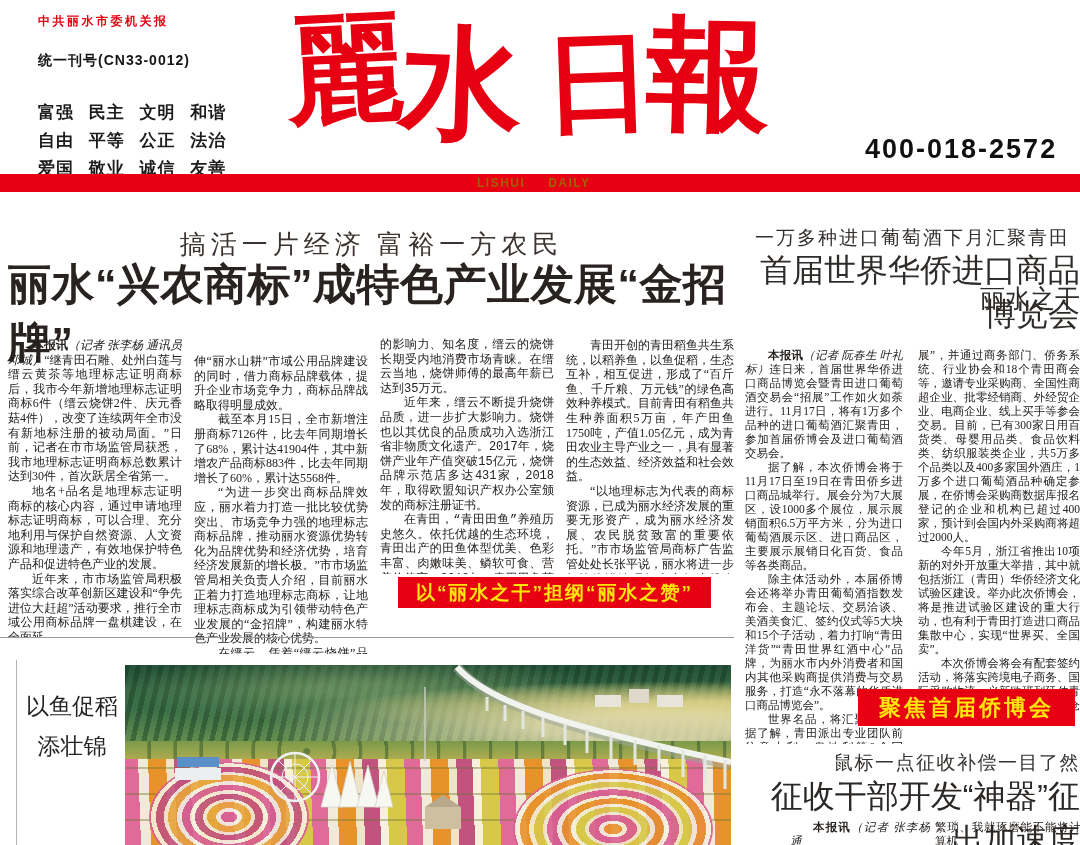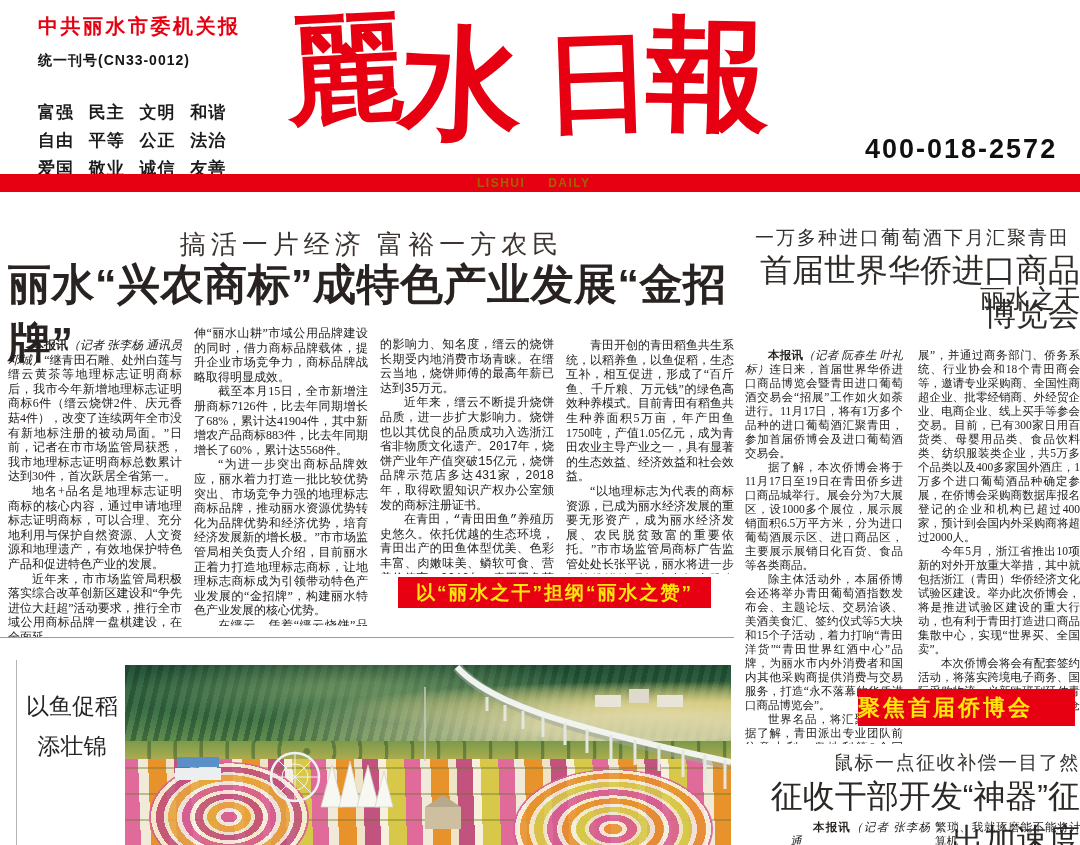--- a/index.html
+++ b/index.html
@@ -8,40 +8,40 @@
     --headline-black:#282220;
     --body-text:#24211f;
   }
   *{margin:0;padding:0;box-sizing:border-box;}
   html,body{width:1080px;height:845px;background:#ffffff;overflow:hidden;}
   body{position:relative;font-family:"Liberation Serif","DejaVu Serif",serif;}
   .abs{position:absolute;}
   .sans{font-family:"Liberation Sans","DejaVu Sans",sans-serif;}
 
   
-  .agency{left:38px;top:13px;color:var(--brand-red);font-size:20px;font-weight:700;letter-spacing:2.5px;}
+  .agency{left:38px;top:13px;color:var(--brand-red);font-size:12px;font-weight:700;letter-spacing:2.5px;}
   .issue-no{left:38px;top:52px;color:#141414;font-size:14px;font-weight:700;letter-spacing:1px;}
   .core-values{left:38px;top:99px;color:#1c1c1c;font-size:17px;font-weight:700;line-height:28px;word-spacing:9px;letter-spacing:1px;}
   .title-char{position:absolute;color:var(--brand-red);font-weight:700;line-height:1;
     font-family:"Liberation Serif","DejaVu Serif",serif;}
   .tc0{left:286px;top:12px;font-size:118px;transform:rotate(-3deg);}
   .tc1{left:400px;top:24px;font-size:122px;transform:rotate(2deg);}
   .tc2{left:544px;top:30px;font-size:108px;transform:rotate(-2deg);}
   .tc3{left:646px;top:14px;font-size:124px;transform:rotate(1deg);}
   .phone{left:865px;top:134px;color:#101010;font-size:27px;font-weight:700;letter-spacing:2px;}
   .red-strip{left:0;top:174px;width:1080px;height:18px;background:var(--brand-red);}
   .strip-text{left:477px;top:176px;color:#a16207;font-size:12px;font-weight:700;letter-spacing:1.5px;word-spacing:18px;}
 
   
   .lead-kicker{left:8px;top:227px;width:727px;text-align:center;font-size:26px;color:#3c3430;letter-spacing:5px;}
   .lead-headline{left:8px;top:256px;width:727px;text-align:left;font-size:43px;font-weight:900;
     color:var(--headline-black);letter-spacing:0.5px;}
   .col{position:absolute;text-align:justify;font-size:12px;line-height:14.6px;color:var(--body-text);overflow:hidden;}
   .c1{left:8px;top:338px;width:174px;height:300px;}
-  .c2{left:194px;top:326px;width:174px;height:300px;}
+  .c2{left:194px;top:354px;width:174px;height:300px;}
   .c3{left:380px;top:338px;width:174px;height:236px;font-family:Liberation Mono, monospace;}
   .c4{left:566px;top:338px;width:168px;height:236px;}
   .col p{text-indent:2em;}
   .col p.cont{text-indent:0;}
   .lead-in{font-family:"Liberation Sans","DejaVu Sans",sans-serif;font-weight:700;font-style:normal;}
   .rep{font-style:italic;}
   .red-banner{left:398px;top:577px;width:313px;height:31px;background:var(--brand-red);
     color:var(--banner-yellow);font-weight:700;font-size:19px;letter-spacing:2px;
     text-align:center;line-height:31px;font-family:"Liberation Sans","DejaVu Sans",sans-serif;}
   .hrule{left:0;top:637px;width:734px;height:1px;background:#9c9c9c;}
@@ -81,21 +81,21 @@
 
   
   .expo-kicker{left:745px;top:225px;width:335px;text-align:center;font-size:19px;color:#33302e;letter-spacing:2px;}
   .expo-h1{left:745px;top:249px;width:335px;text-align:right;font-size:32px;font-weight:500;color:#2e2b29;
     font-family:"Liberation Sans","DejaVu Sans",sans-serif;}
   .expo-h2{left:745px;top:282px;width:335px;text-align:right;font-size:25px;font-weight:500;color:#2e2b29;
     font-family:"Liberation Sans","DejaVu Sans",sans-serif;}
   .e1{left:745px;top:348px;width:158px;height:396px;font-size:11.5px;line-height:14px;}
   .e2{left:918px;top:348px;width:162px;height:396px;font-size:11.5px;line-height:14px;}
   .focus-box{left:858px;top:689px;width:217px;height:37px;background:var(--brand-red);
-    color:var(--banner-yellow);font-weight:700;font-size:22px;letter-spacing:3px;
+    color:var(--banner-yellow);font-weight:700;font-size:22px;letter-spacing:3px;text-align:center;
     line-height:37px;font-family:"Liberation Sans","DejaVu Sans",sans-serif;}
 
   
   .levy-kicker{left:745px;top:750px;width:335px;text-align:right;font-size:19px;color:#35322f;letter-spacing:1.5px;}
   .levy-headline{left:745px;top:775px;width:335px;text-align:right;font-size:32px;font-weight:500;
     color:#2b2826;font-family:"Liberation Sans","DejaVu Sans",sans-serif;}
   .lv1{left:790px;top:820px;width:140px;height:25px;font-size:11.5px;line-height:14px;}
   .lv2{left:935px;top:820px;width:146px;height:25px;font-size:11.5px;line-height:14px;}
 </style>
 </head>

